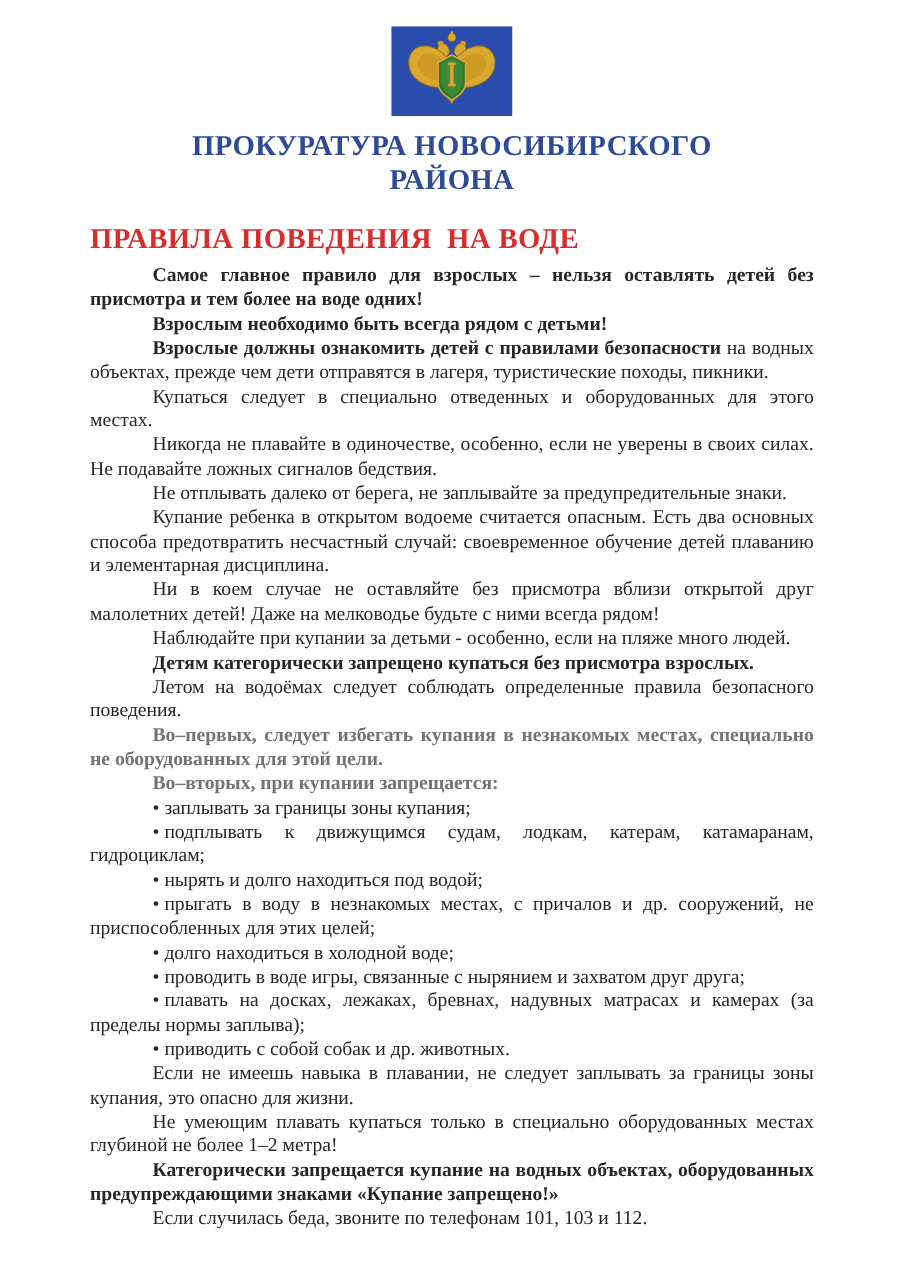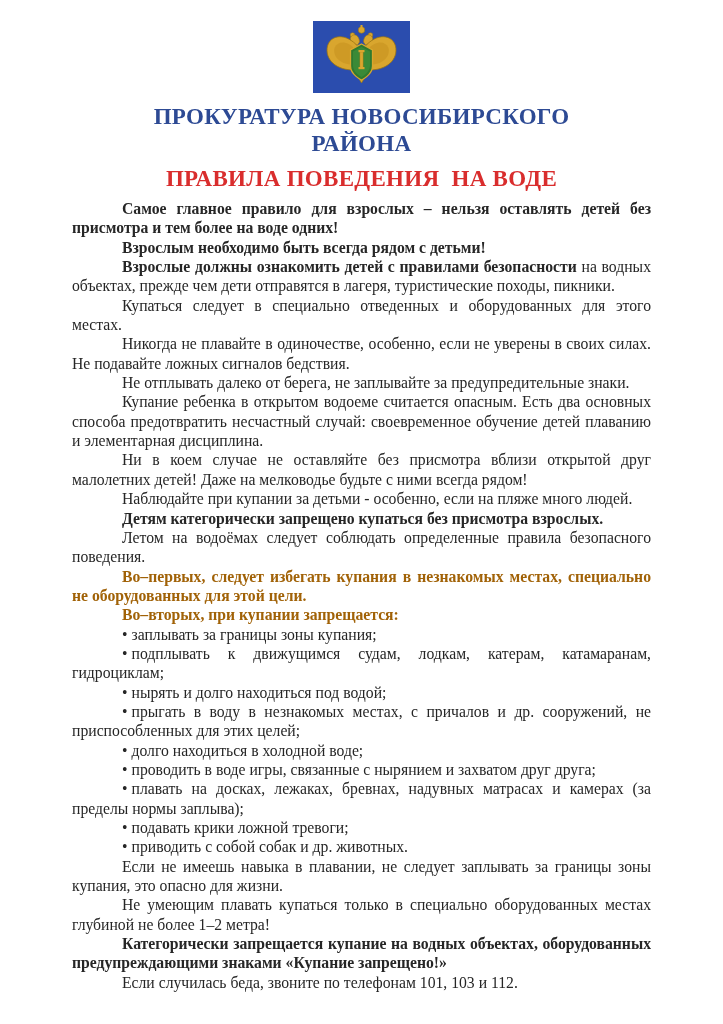--- a/index.html
+++ b/index.html
@@ -25,39 +25,38 @@
     margin: 10px auto 0 auto;
     text-align: center;
     font-weight: bold;
     font-size: 23px;
     line-height: 27px;
     color: #2d4a94;
     letter-spacing: 0.3px;
   }
   .org-title span { display: block; }
   .doc-title {
-    margin: 9px 0 7px 0;
-    text-align: center;
+    margin: 21px 0 7px 0;
     font-weight: bold;
     font-size: 23px;
     line-height: 26px;
     color: #d92d2d;
     white-space: pre-wrap;
     letter-spacing: 0.3px;
   }
   .body-text { text-align: justify; }
   .para {
     margin: 0;
     text-indent: 50px;
     font-size: 15.7px;
     line-height: 19.35px;
     text-align: justify;
   }
   .para.bold  { font-weight: bold; }
-  .para.redbold { font-weight: bold; color: #a16207; }
+  .para.redbold { font-weight: bold; color: #737373; }
   .para.mixed .lead { font-weight: bold; }
   .para.bullet .bullet-glyph { padding-right: 4px; }
 </style>
 </head>
 <body>
 
 <div class="page">
 
   <div class="logo">
     <svg viewBox="0 0 97 72" xmlns="http://www.w3.org/2000/svg">
@@ -110,21 +109,20 @@
       <p class="para regular">Летом на водоёмах следует соблюдать определенные правила безопасного поведения.</p>
       <p class="para redbold">Во–первых, следует избегать купания в незнакомых местах, специально не оборудованных для этой цели.</p>
       <p class="para redbold">Во–вторых, при купании запрещается:</p>
       <p class="para bullet"><span class="bullet-glyph">•</span>заплывать за границы зоны купания;</p>
       <p class="para bullet"><span class="bullet-glyph">•</span>подплывать к движущимся судам, лодкам, катерам, катамаранам, гидроциклам;</p>
       <p class="para bullet"><span class="bullet-glyph">•</span>нырять и долго находиться под водой;</p>
       <p class="para bullet"><span class="bullet-glyph">•</span>прыгать в воду в незнакомых местах, с причалов и др. сооружений, не приспособленных для этих целей;</p>
       <p class="para bullet"><span class="bullet-glyph">•</span>долго находиться в холодной воде;</p>
       <p class="para bullet"><span class="bullet-glyph">•</span>проводить в воде игры, связанные с нырянием и захватом друг друга;</p>
       <p class="para bullet"><span class="bullet-glyph">•</span>плавать на досках, лежаках, бревнах, надувных матрасах и камерах (за пределы нормы заплыва);</p>
-      <p class="para bullet"><span class="bullet-glyph">•</span>подавать крики ложной тревоги;</p>
       <p class="para bullet"><span class="bullet-glyph">•</span>приводить с собой собак и др. животных.</p>
       <p class="para regular">Если не имеешь навыка в плавании, не следует заплывать за границы зоны купания, это опасно для жизни.</p>
       <p class="para regular">Не умеющим плавать купаться только в специально оборудованных местах глубиной не более 1–2 метра!</p>
       <p class="para bold">Категорически запрещается купание на водных объектах, оборудованных предупреждающими знаками «Купание запрещено!»</p>
       <p class="para regular">Если случилась беда, звоните по телефонам 101, 103 и 112.</p>
     </div>
 
 </div>
 
 </body></html>

